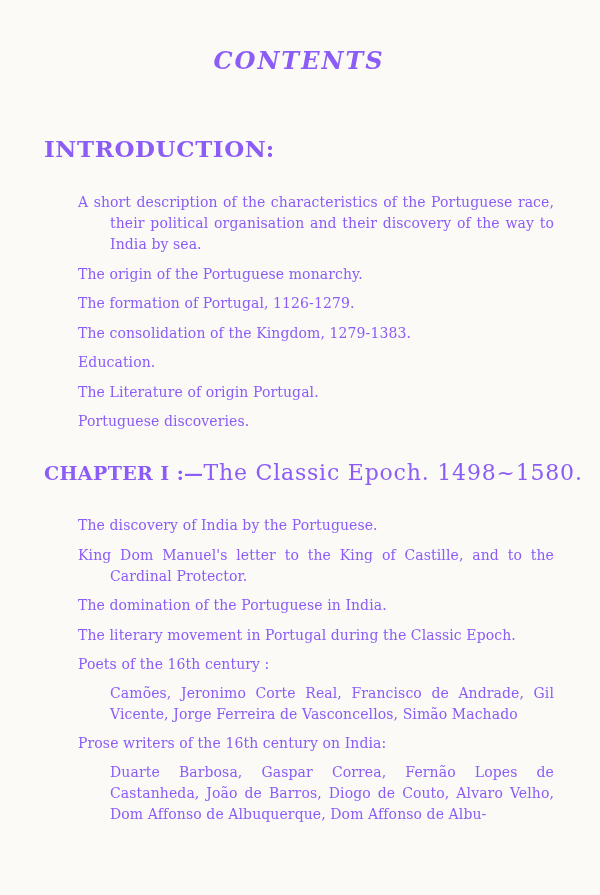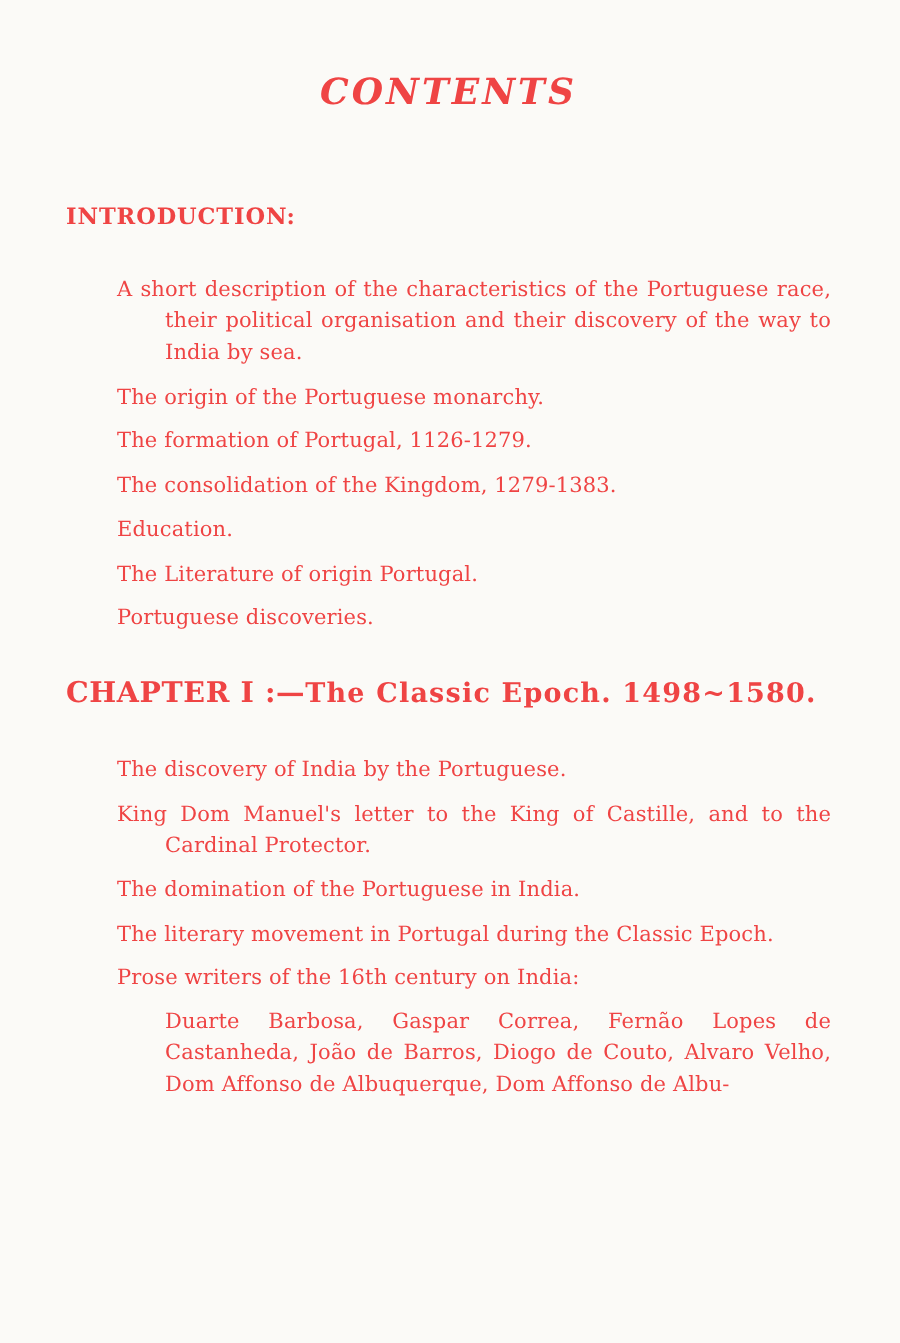--- a/index.html
+++ b/index.html
@@ -10,46 +10,46 @@
     overflow: hidden;
     background: #fbfaf7;
   }
   .page {
     position: relative;
     width: 600px;
     height: 895px;
     box-sizing: border-box;
     padding: 46px 46px 0 44px;
     font-family: "DejaVu Serif", "Liberation Serif", serif;
-    color: #ef4444;
+    color: #8b5cf6;
   }
   .book-title {
     margin: 0 0 60px 0;
     text-align: center;
     font-size: 24px;
     font-style: italic;
     font-weight: bold;
     letter-spacing: 2px;
   }
   .section-heading {
     margin: 0 0 30px 0;
-    font-size: 15px;
+    font-size: 23px;
     font-weight: bold;
     letter-spacing: 0.6px;
   }
   .chapter-heading {
     margin: 28px 0 30px 0;
     font-size: 19px;
     font-weight: bold;
     letter-spacing: 0.4px;
     white-space: nowrap;
   }
   .chapter-heading .chapter-title-part {
-    font-size: 18px;
-    font-weight: 700;
+    font-size: 22px;
+    font-weight: 400;
     letter-spacing: 0.8px;
     text-align: right;
   }
   .entries {
     padding-left: 34px;
     padding-right: 0;
   }
   .entry {
     margin: 0 0 8.5px 0;
     padding-left: 32px;
@@ -88,20 +88,24 @@
   </div>
 
   <h2 class="chapter-heading"><span class="chapter-prefix-part">CHAPTER I :—</span><span class="chapter-title-part">The Classic Epoch. 1498~1580.</span></h2>
 
   <div class="entries">
     <p class="entry">The discovery of India by the Portuguese.</p>
     <p class="entry">King Dom Manuel's letter to the King of Castille, and to the Cardinal Protector.</p>
     <p class="entry">The domination of the Portuguese in India.</p>
     <p class="entry">The literary movement in Portugal during the Classic Epoch.</p>
 
+    <div class="entry-group">
+      <p class="entry">Poets of the 16th century :</p>
+      <p class="entry sub">Camões, Jeronimo Corte Real, Francisco de Andrade, Gil Vicente, Jorge Ferreira de Vasconcellos, Simão Machado</p>
+    </div>
 
     <div class="entry-group">
       <p class="entry">Prose writers of the 16th century on India:</p>
       <p class="entry sub">Duarte Barbosa, Gaspar Correa, Fernão Lopes de Castanheda, João de Barros, Diogo de Couto, Alvaro Velho, Dom Affonso de Albuquerque, Dom Affonso de Albu-</p>
     </div>
   </div>
 
 </div>
 
 </body></html>

